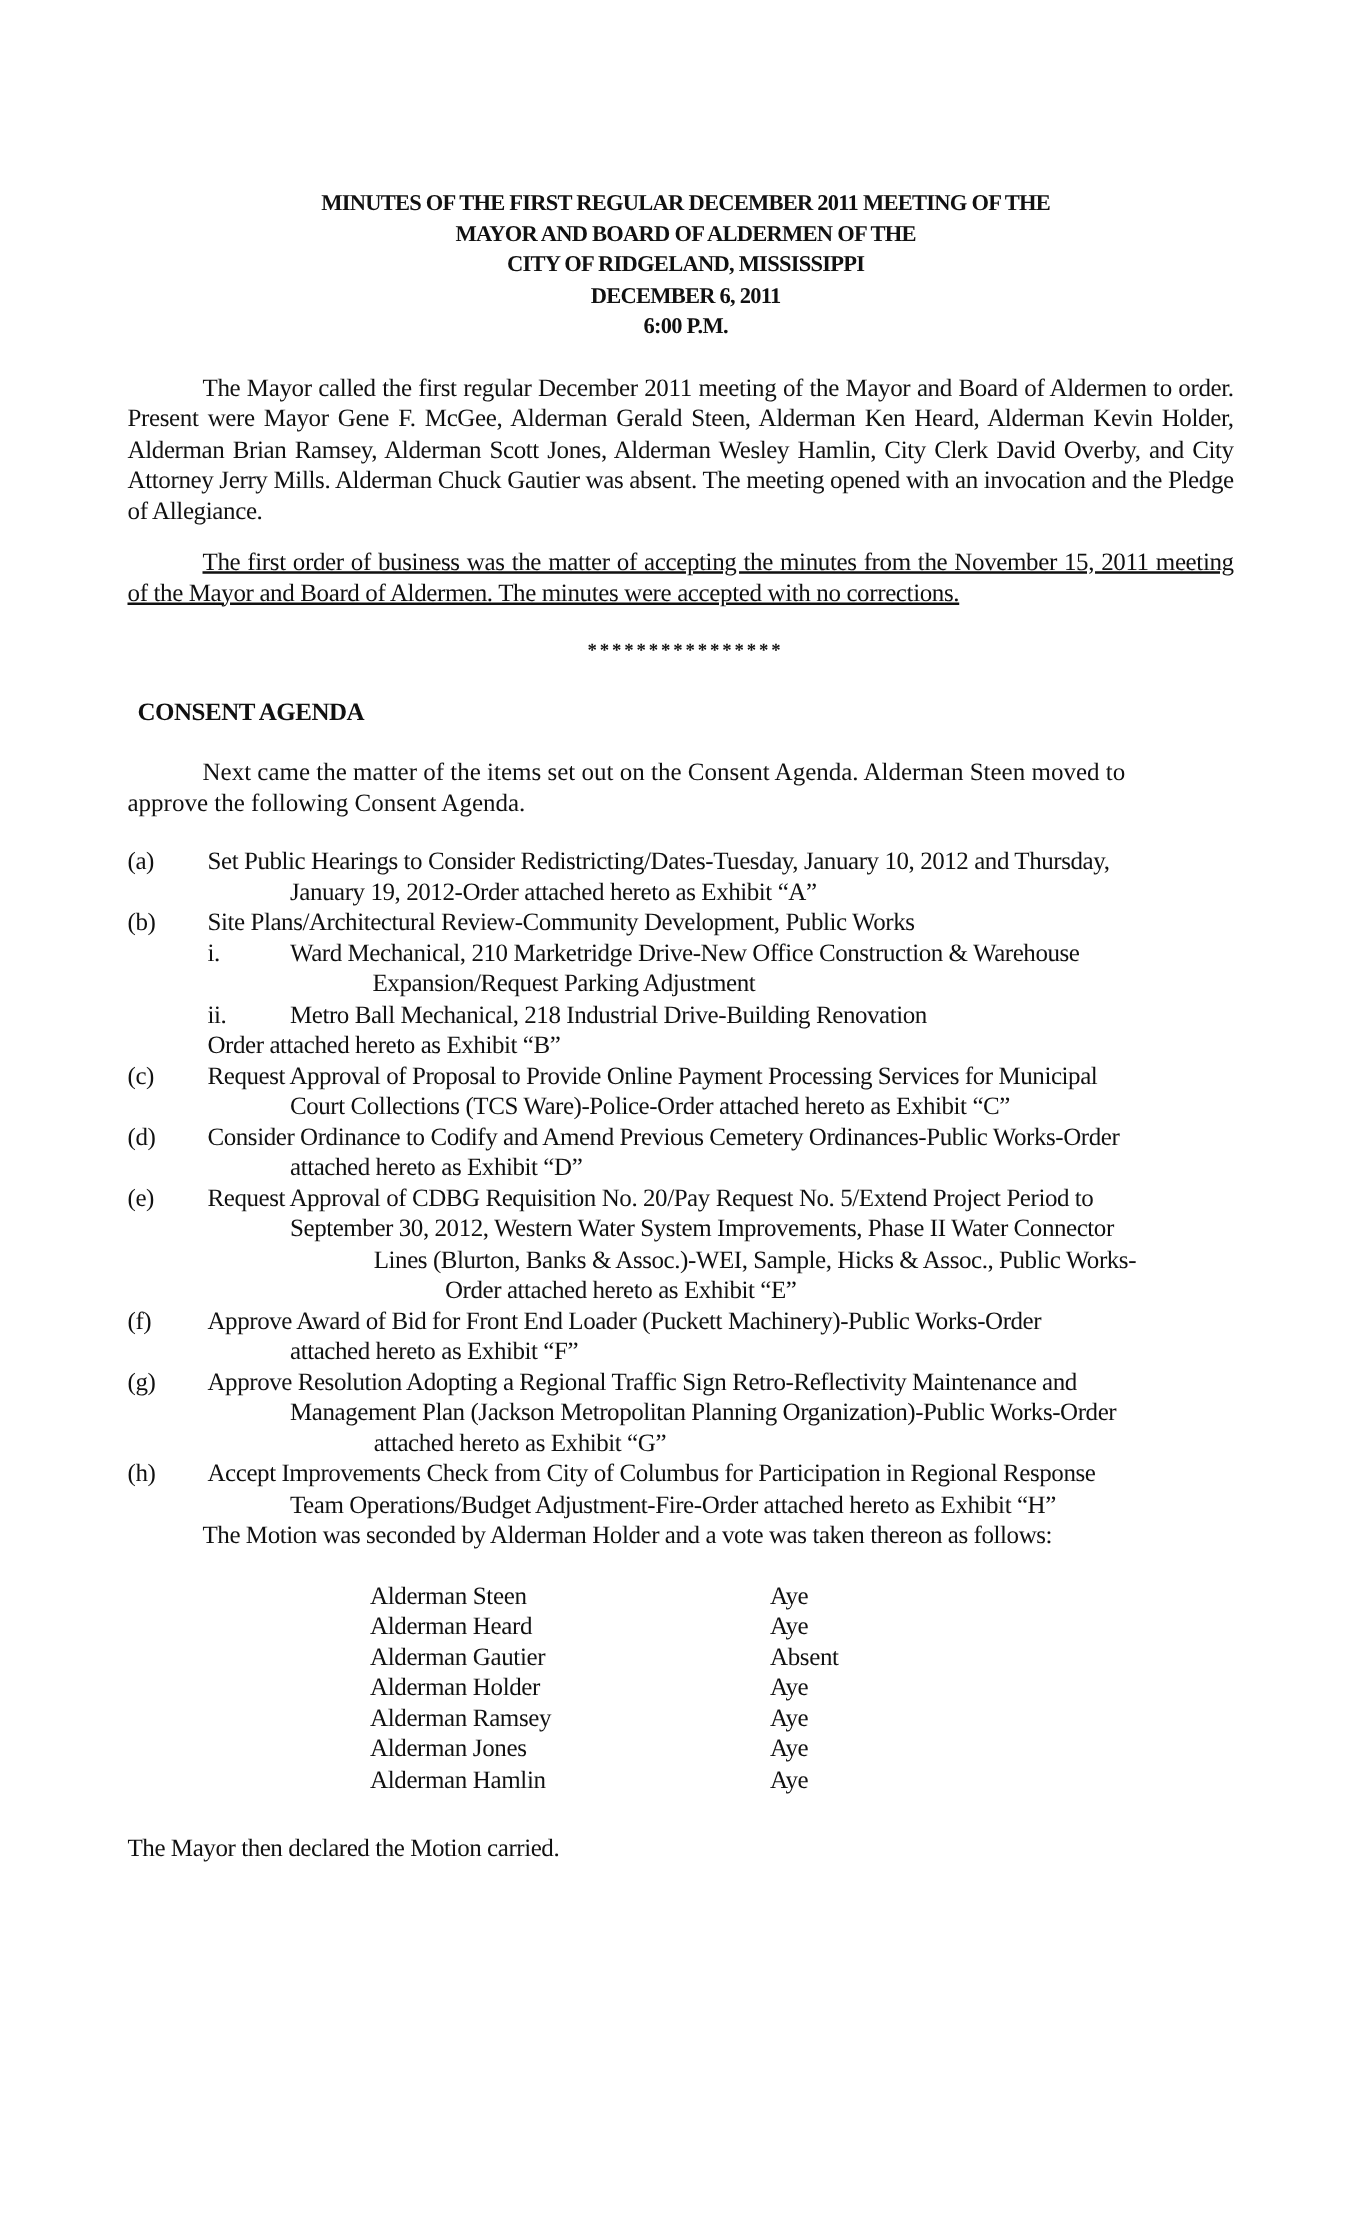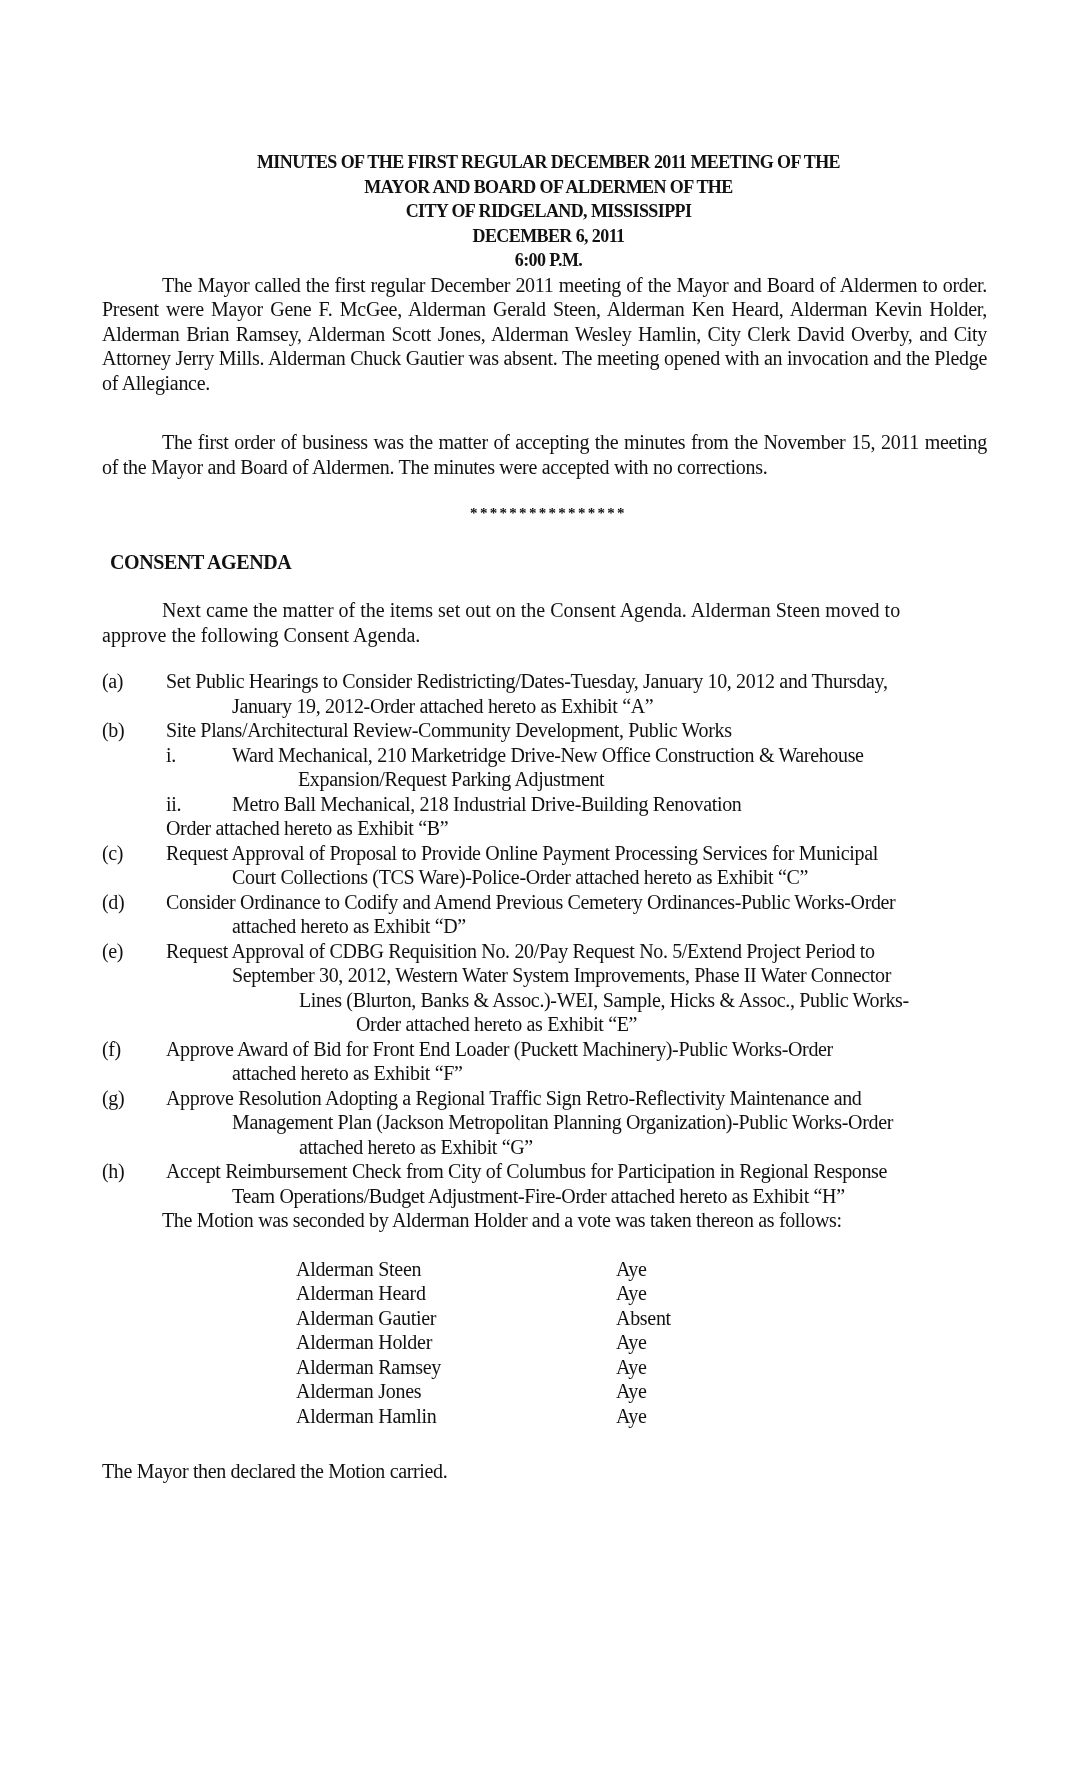--- a/index.html
+++ b/index.html
@@ -30,22 +30,22 @@
       line-height: 24.5px;
       letter-spacing: -0.6px;
       margin-left: 8px;
     }
     .para {
       text-align: justify;
       text-indent: 60px;
       margin: 0;
       letter-spacing: -0.3px;
     }
-    .p-intro { }
-    .p-minutes { margin-top: 35px; }
+    .p-intro { margin-top: 26px; }
+    .p-minutes { margin-top: 17px; text-decoration: underline; }
     .stars {
       text-align: center;
       margin-top: 22px;
       font-weight: bold;
       font-size: 15px;
       letter-spacing: 2.3px;
       margin-left: 8px;
     }
     .section-title {
       text-align: left;
@@ -180,21 +180,21 @@
 
     <li class="agenda-item">
       <span class="agenda-letter">(g)</span>
       <span class="cont">Approve Resolution Adopting a Regional Traffic Sign Retro-Reflectivity Maintenance and</span>
       <span class="cont ind1">Management Plan (Jackson Metropolitan Planning Organization)-Public Works-Order</span>
       <span class="cont ind2">attached hereto as Exhibit “G”</span>
     </li>
 
     <li class="agenda-item">
       <span class="agenda-letter">(h)</span>
-      <span class="cont">Accept Reimbursement Check from City of Columbus for Participation in Regional Response</span>
+      <span class="cont">Accept Improvements Check from City of Columbus for Participation in Regional Response</span>
       <span class="cont ind1">Team Operations/Budget Adjustment-Fire-Order attached hereto as Exhibit “H”</span>
     </li>
   </ul>
 
   <p class="para p-second">The Motion was seconded by Alderman Holder and a vote was taken thereon as follows:</p>
 
   <table class="votes">
     <tbody>
       <tr>
         <td class="name">Alderman Steen</td>

